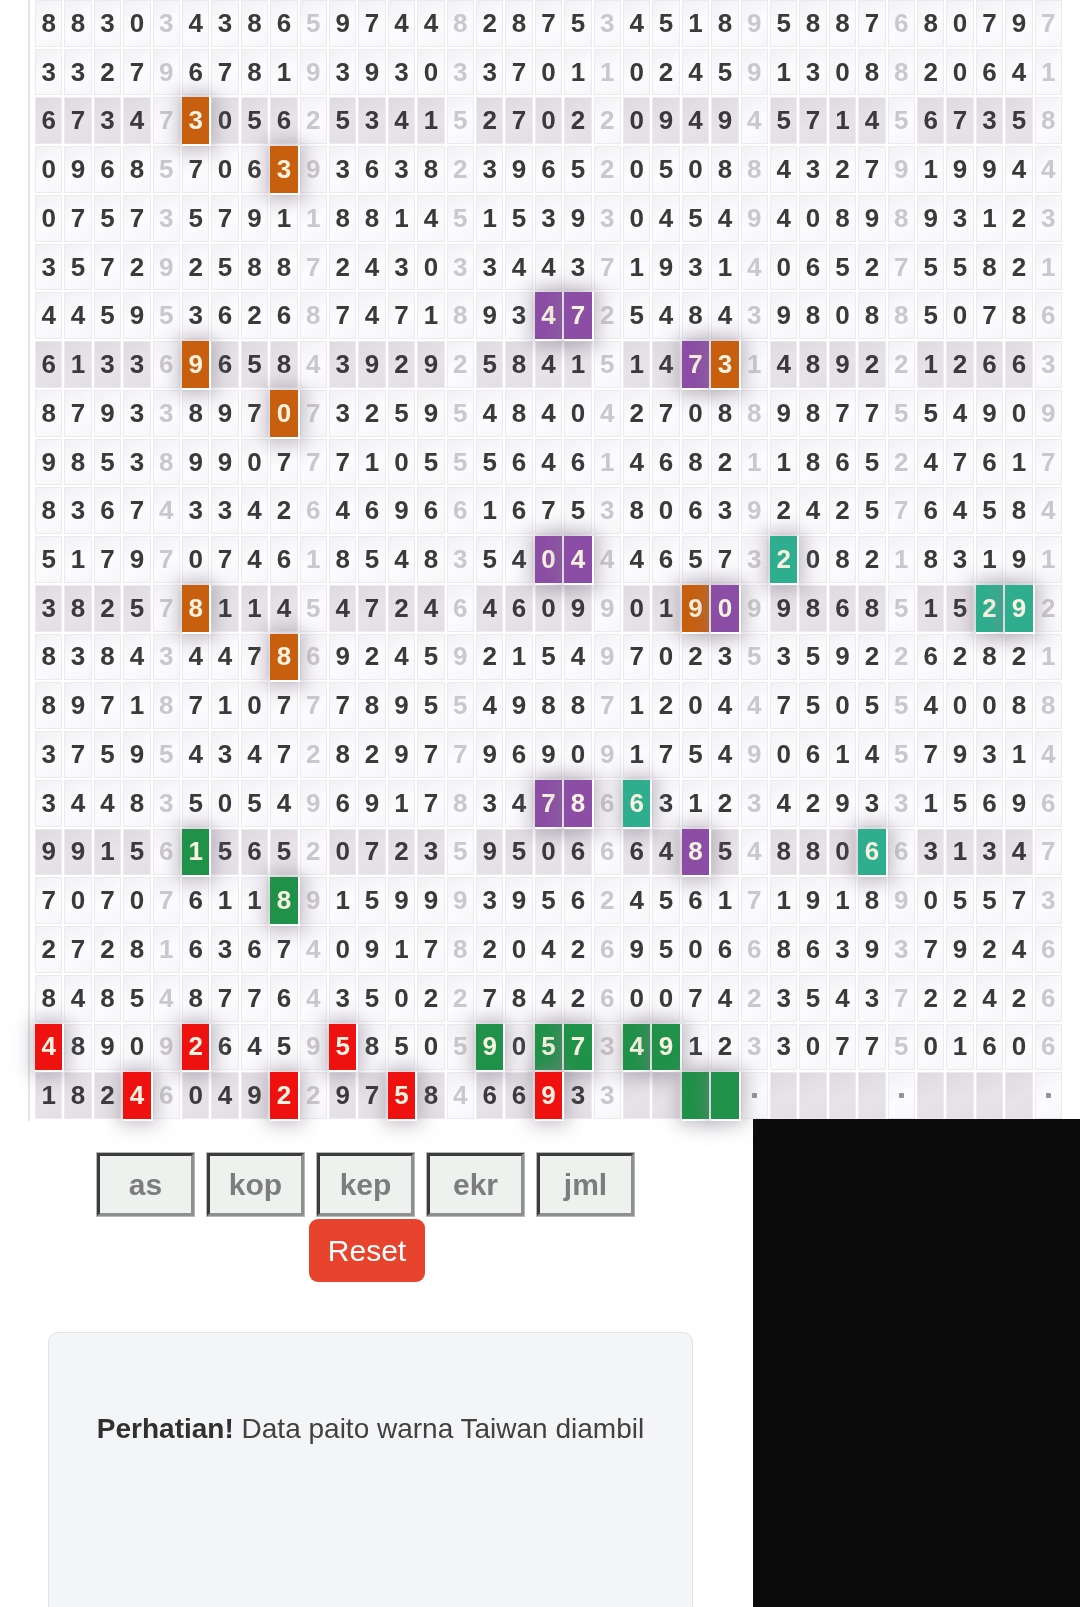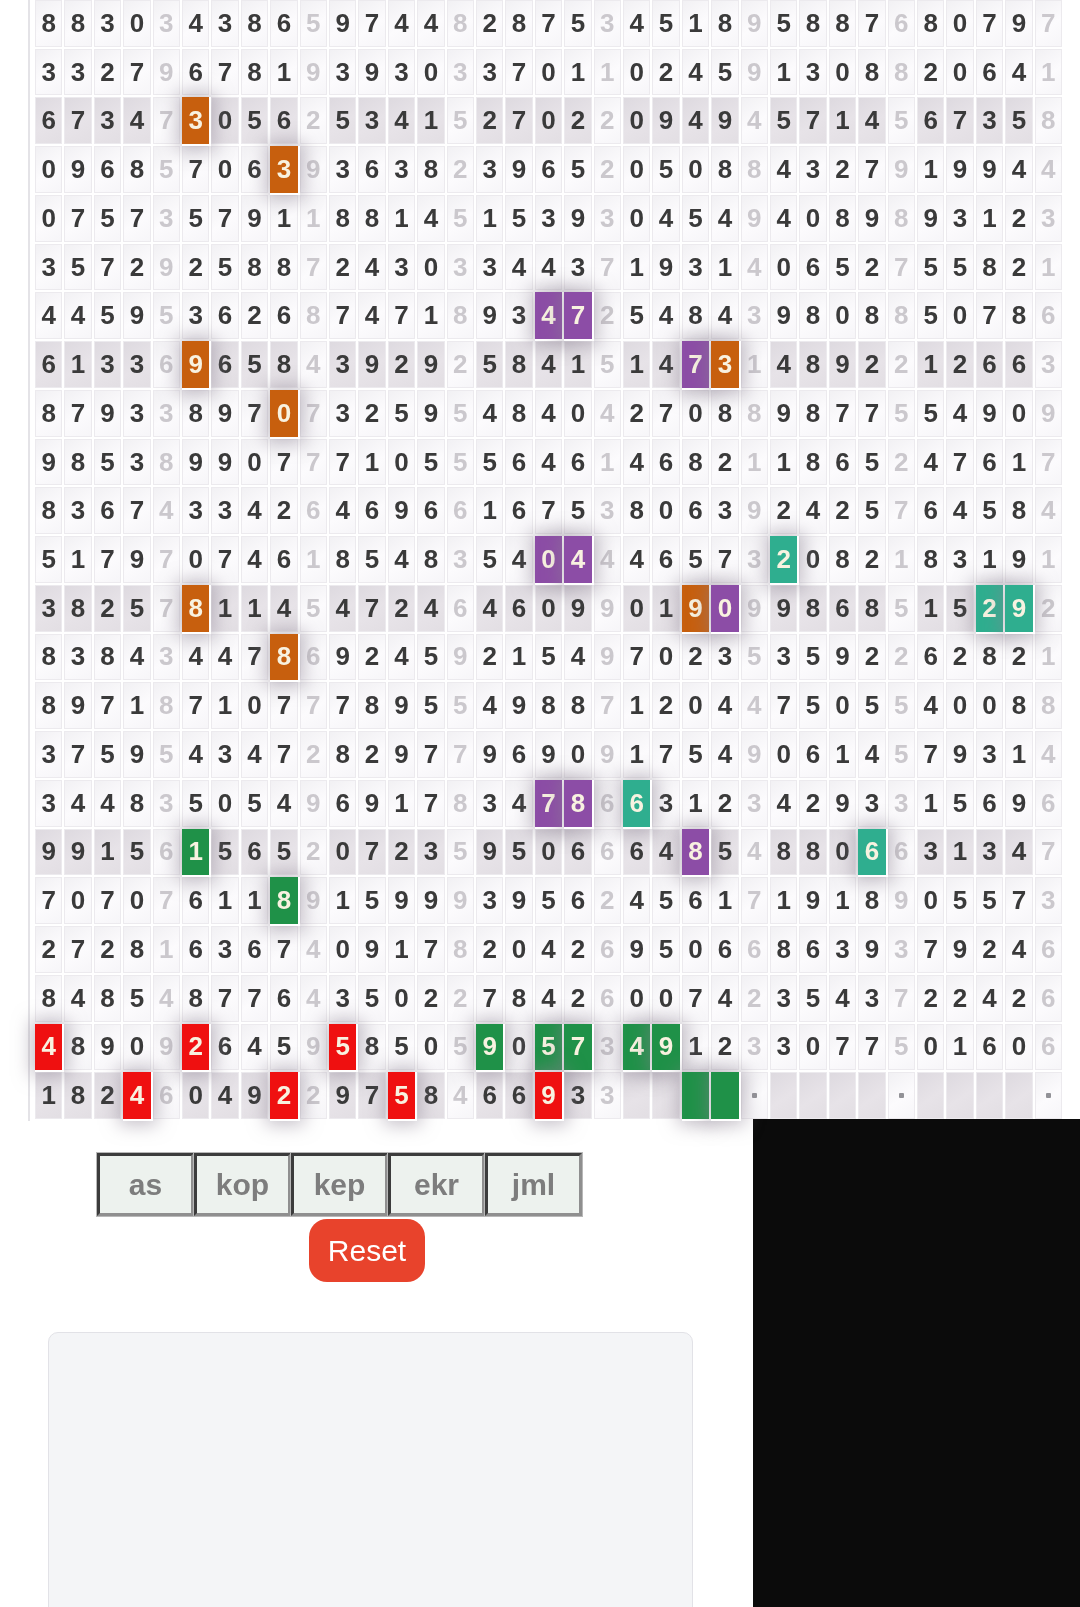--- a/index.html
+++ b/index.html
@@ -24,32 +24,32 @@
   .cell.sum{color:var(--greyDigit);}
   .cell.lav{background:linear-gradient(145deg,#ddd9df 0%,#e7e3e8 55%,#e2dee3 100%);}
   .cell.hl{color:#f8f2e0;box-shadow:0 0 18px 4px rgba(140,130,145,.5);z-index:2;}
   .cell.orange{background:var(--orange);}
   .cell.purple{background:var(--purple);}
   .cell.teal{background:var(--teal);}
   .cell.green{background:var(--green);}
   .cell.red{background:var(--red);}
   .dot{width:5px;height:5px;background:#929297;border-radius:1px;display:block;}
   
-  .filters{position:absolute;left:97px;top:1153px;display:flex;}
+  .filters{position:absolute;left:97px;top:1153px;display:flex;gap:13px;}
   .fbtn{
     width:97px;height:63px;box-sizing:border-box;
     background:#edf2ee;color:#7d7d7d;
     border:3px solid;border-color:#3c3c3c #8f8f8f #8f8f8f #3c3c3c;
     outline:1px solid #b8b8b8;
     font-family:"Liberation Sans",sans-serif;font-weight:700;font-size:30px;
     display:flex;align-items:center;justify-content:center;cursor:pointer;
   }
   .reset{
     position:absolute;left:309px;top:1219px;width:116px;height:63px;
-    background:var(--resetBg);color:#ffffff;border:none;border-radius:18px;
+    background:var(--resetBg);color:#ffffff;border:none;border-radius:9px;
     font-family:"Liberation Sans",sans-serif;font-size:30px;cursor:pointer;
   }
   
   .notice{
     position:absolute;left:48px;top:1332px;width:645px;height:380px;box-sizing:border-box;
     background:#f4f5f7;border:1px solid #e2e2e7;border-radius:10px;
     padding:70px 45px 0 45px;text-align:center;
     color:#414141;font-size:28px;line-height:51px;
   }
   .notice a{color:var(--link);text-decoration:none;cursor:pointer;}
@@ -880,16 +880,17 @@
   <button class="fbtn">as</button>
   <button class="fbtn">kop</button>
   <button class="fbtn">kep</button>
   <button class="fbtn">ekr</button>
   <button class="fbtn">jml</button>
 </div>
 
 <button class="reset">Reset</button>
 
 <div class="notice">
+  <div><b>Perhatian!</b><span> Data paito warna Taiwan diambil</span></div>
 
 </div>
 
 <div class="video"></div>
 
 </body></html>

